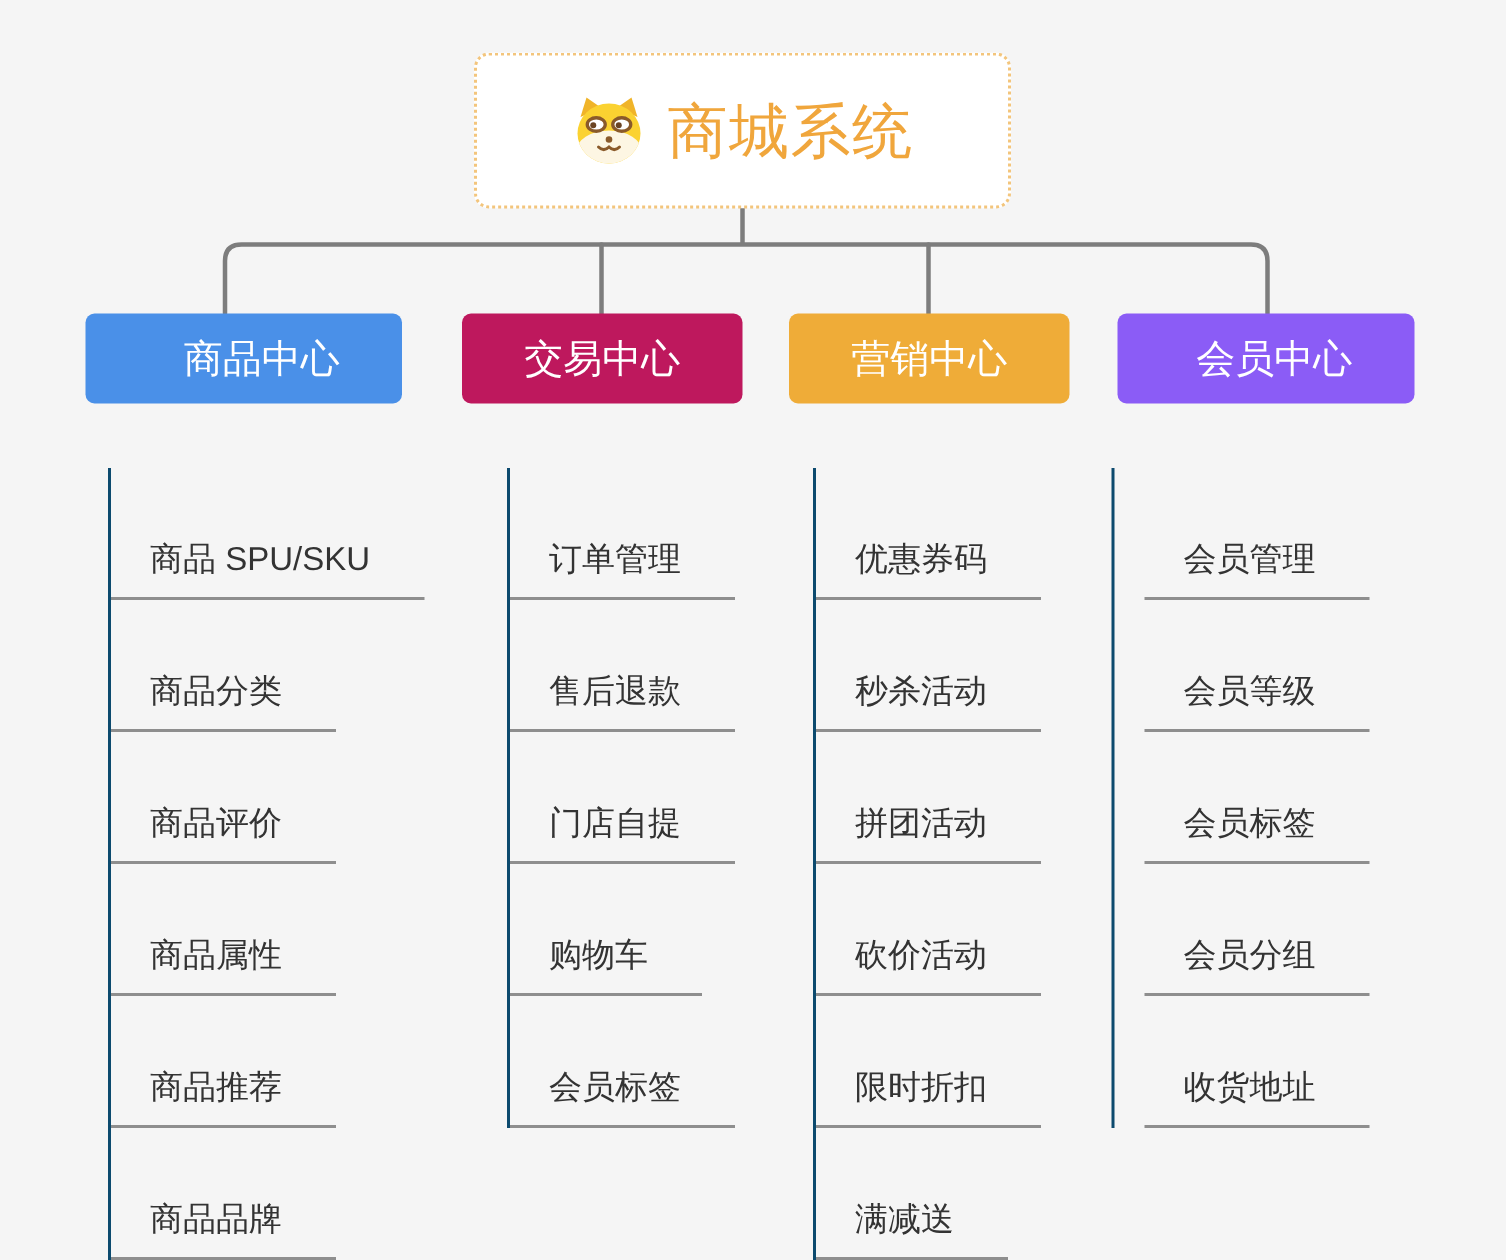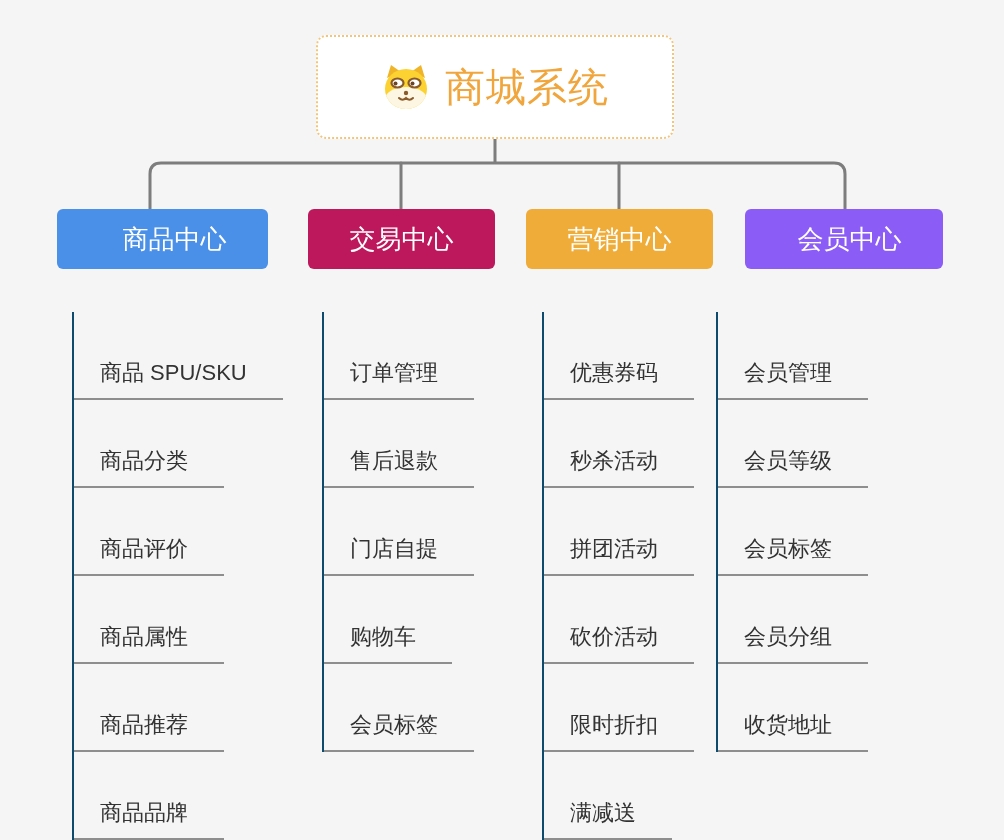--- a/index.html
+++ b/index.html
@@ -56,23 +56,23 @@
   .bh4{left:745px;}
   
   .branch-children{
     position:absolute;
     top:269px;
     border-left:2px solid #0c4a6e;
     z-index:1;
     margin-top:43px;
   }
   .bc1{left:72px;}
-  .bc2{left:322px;}
+  .bc2{left:338px;}
   .bc3{left:542px;}
-  .bc4{left:716px;}
+  .bc4{left:741px;padding-left:20px;}
   .leaf{
     height:88px;
     box-sizing:border-box;
     display:flex;
     align-items:flex-end;
     width:fit-content;
     border-bottom:2px solid #8e8e8e;
     padding:0 36px 10px 26px;
     font-size:22px;
     color:#333333;

